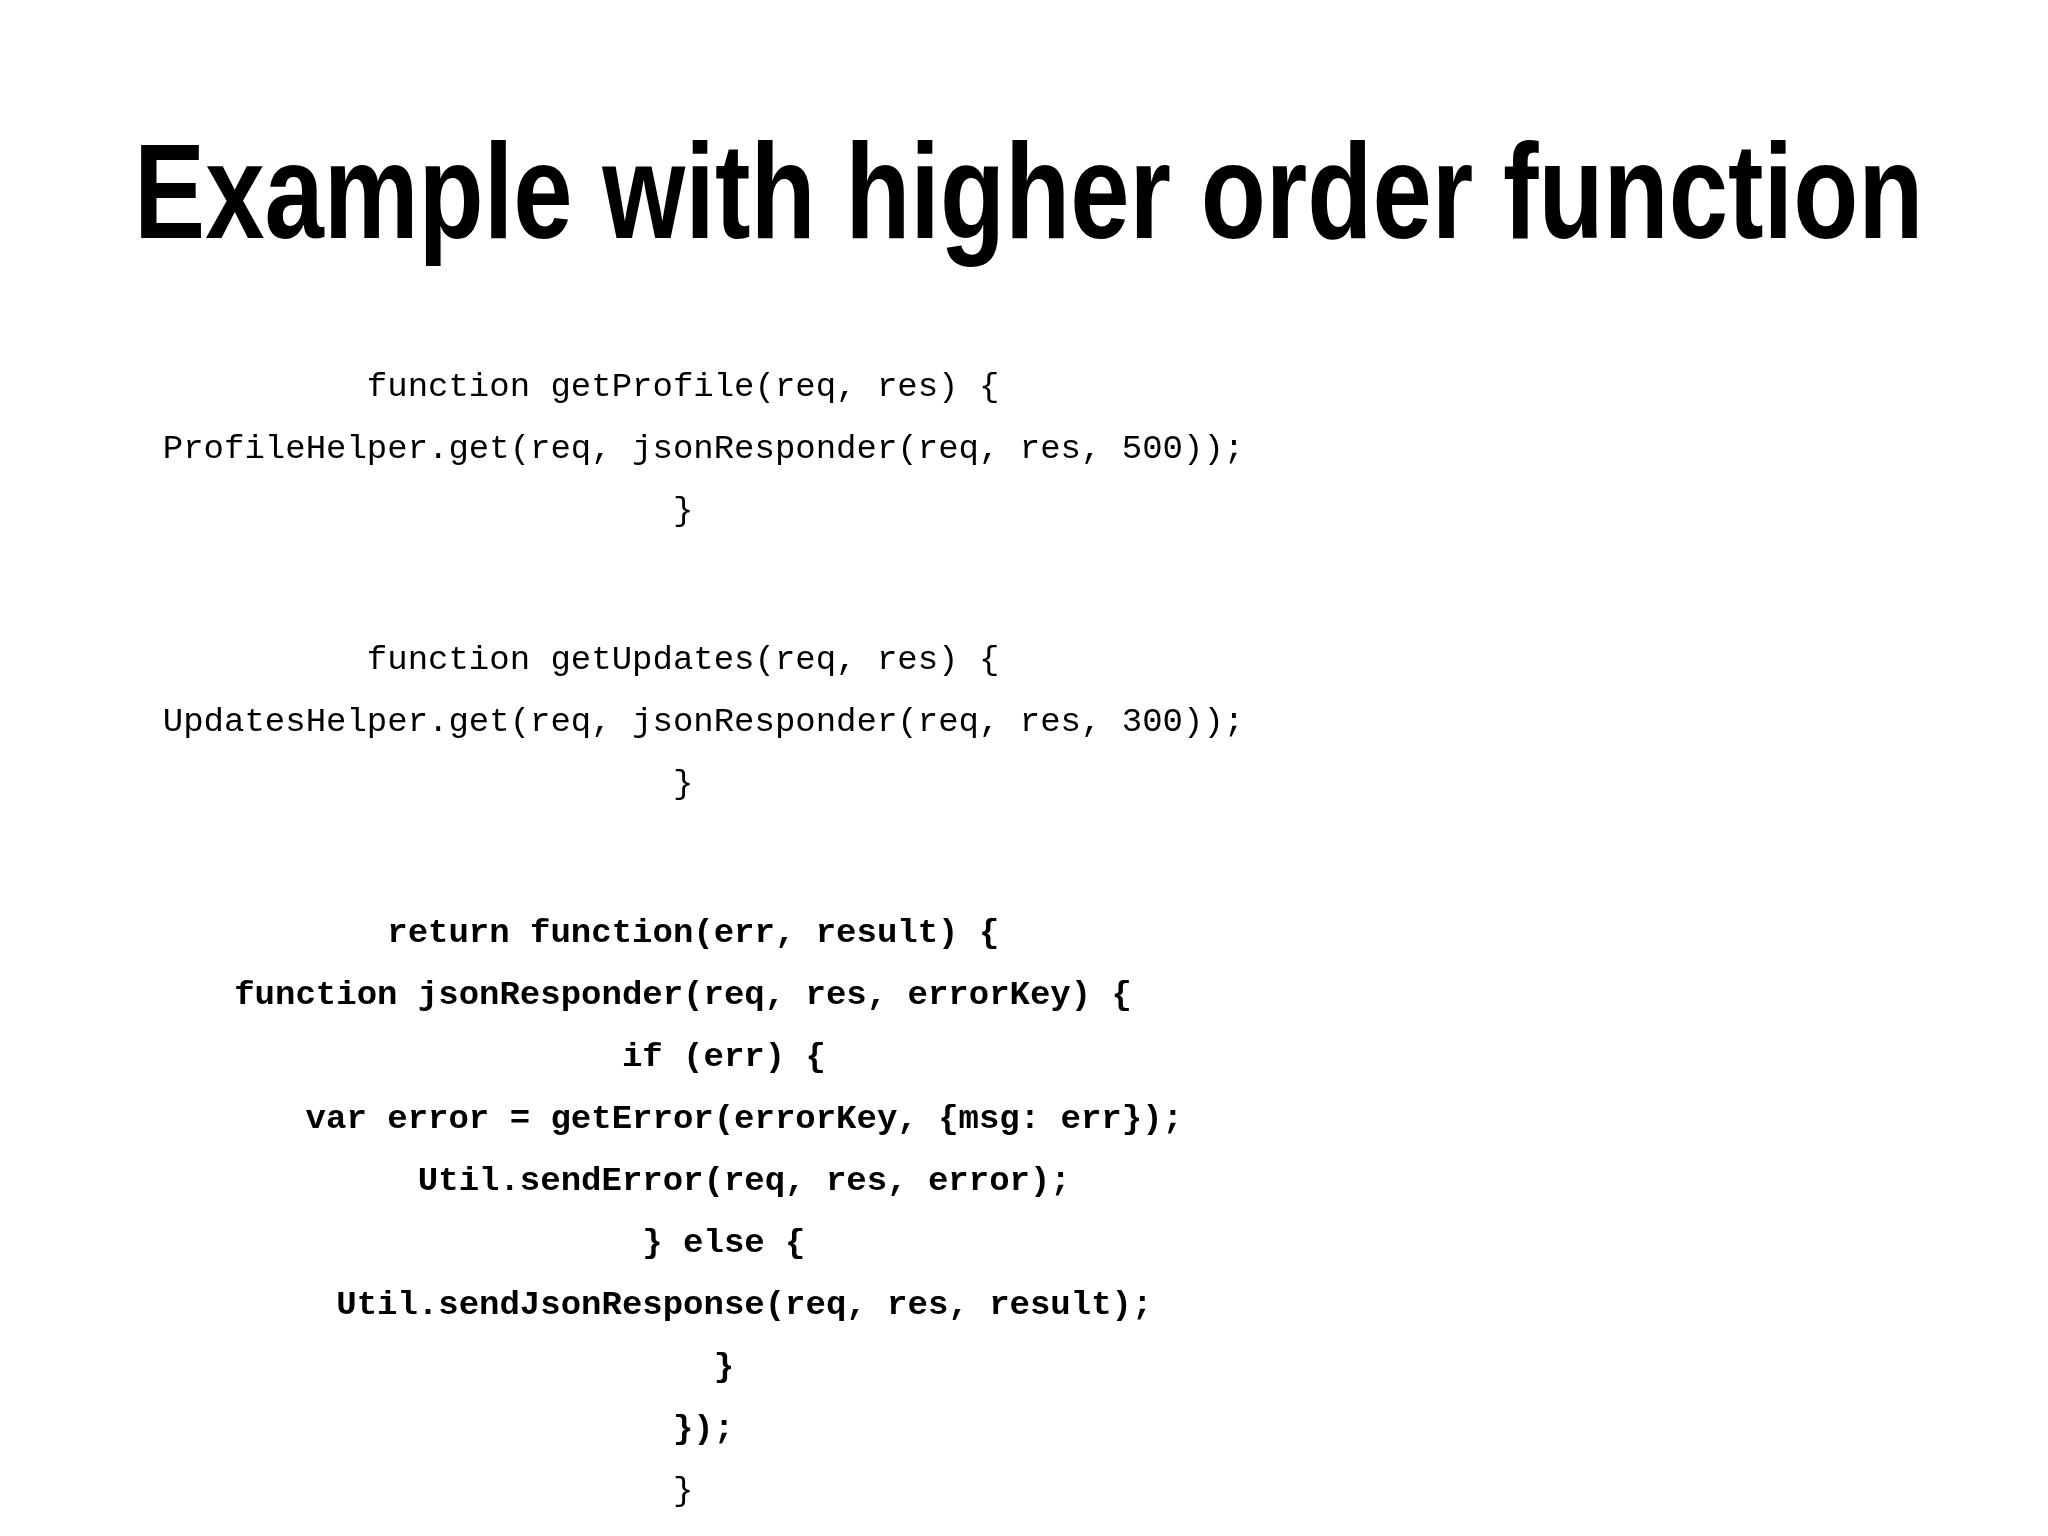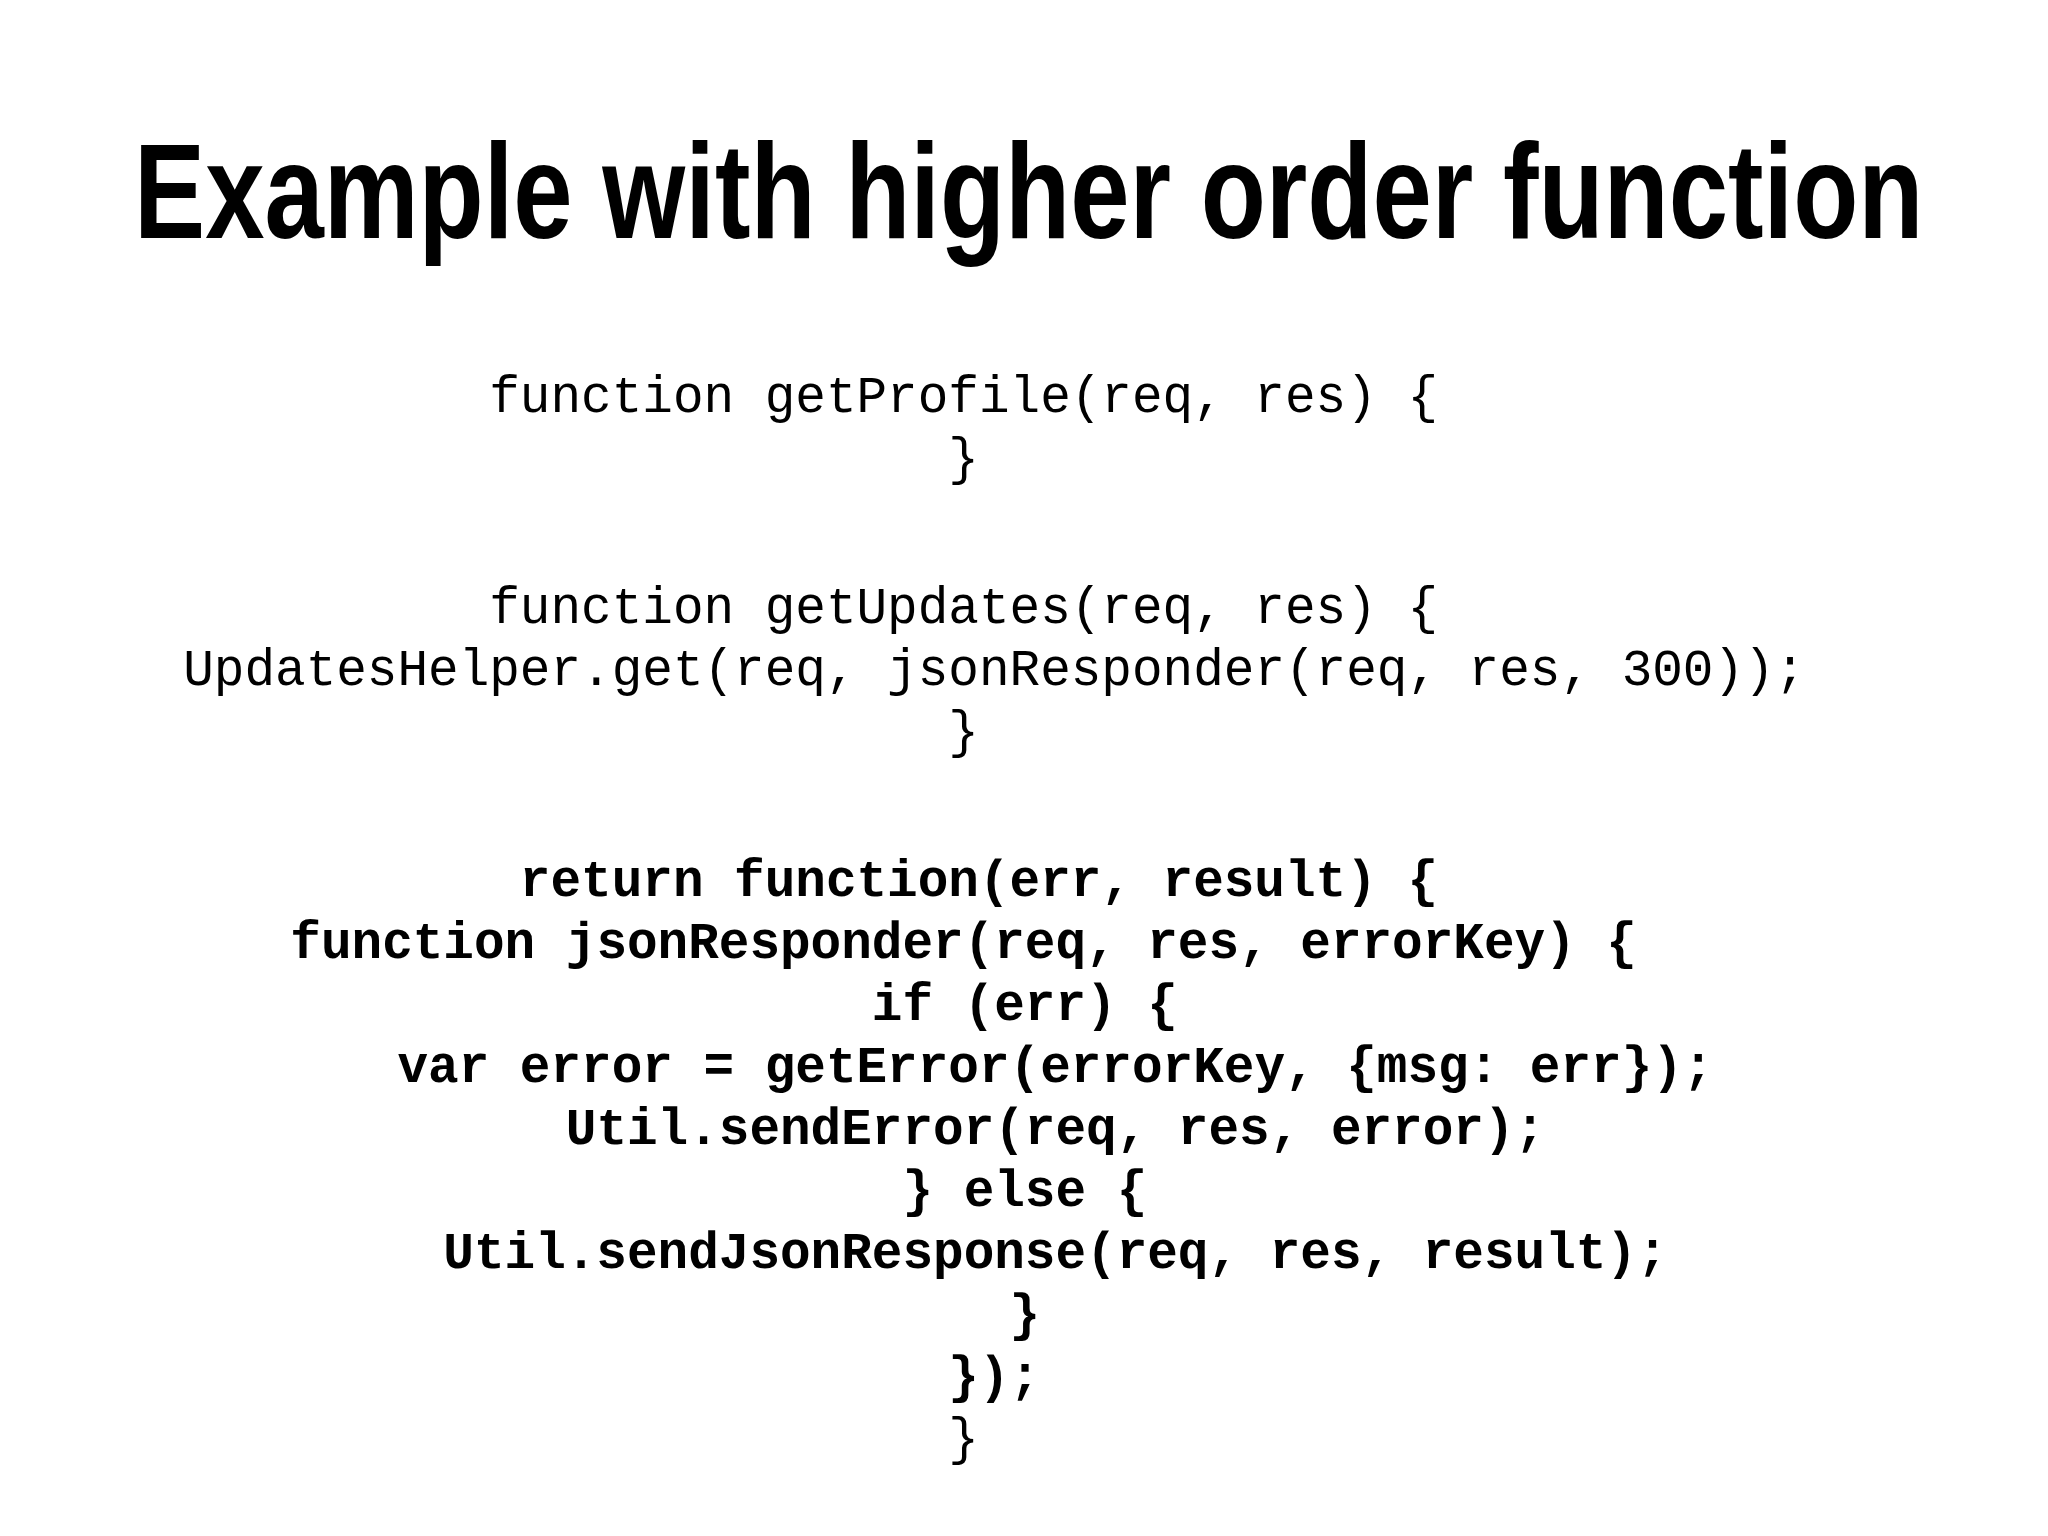--- a/index.html
+++ b/index.html
@@ -32,23 +32,23 @@
     font-weight: bold;
     line-height: 1;
     color: #000000;
     white-space: nowrap;
     transform: scaleX(0.79);
     transform-origin: left top;
   }
   .code-area {
     position: absolute;
     left: 122px;
-    top: 368px;
+    top: 356px;
     font-family: "Liberation Mono", monospace;
-    font-size: 51px;
+    font-size: 34px;
     line-height: 62px;
     color: #000000;
   }
   .code-line {
     white-space: pre;
     min-height: 62px;
     font-weight: normal;
   }
   .code-block.after-gap {
     margin-top: 87px; 
@@ -64,20 +64,21 @@
 <body>
 
 <div class="slide">
 
   <h1 class="slide-title">Example with higher order function</h1>
 
   <div class="code-area">
 
     <div class="code-block">
       <div class="code-line">function getProfile(req, res) {</div>
+      <div class="code-line">  ProfileHelper.get(req, jsonResponder(req, res, 500));</div>
       <div class="code-line">}</div>
     </div>
 
     <div class="code-block after-gap">
       <div class="code-line">function getUpdates(req, res) {</div>
       <div class="code-line">  UpdatesHelper.get(req, jsonResponder(req, res, 300));</div>
       <div class="code-line">}</div>
     </div>
 
     <div class="code-block after-gap bold-block">

